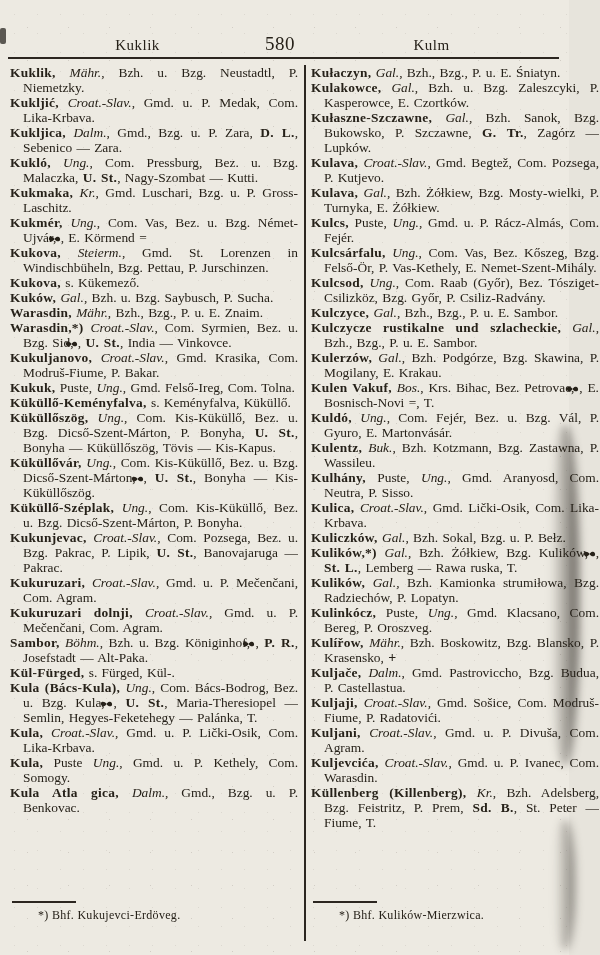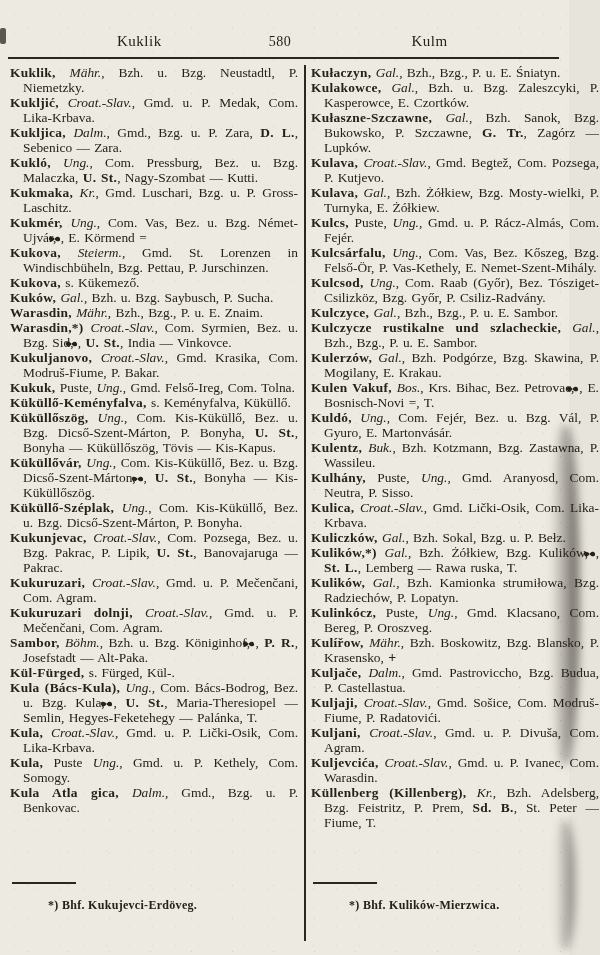--- a/index.html
+++ b/index.html
@@ -17,21 +17,21 @@
     background-size:41px 33px, 23px 19px;
     background-position:7px 11px, 3px 5px;
     color:#262119;
   }
   .running-header{
     position:absolute;top:33px;left:10px;right:10px;
     display:flex;align-items:baseline;
     font-size:15px;letter-spacing:0.5px;
   }
   .rh-left{width:280px;text-align:center;}
-  .rh-center{flex:1;text-align:center;font-size:14px;}
+  .rh-center{flex:1;text-align:center;font-size:19px;}
   .rh-right{width:280px;text-align:center;margin-left:9px;}
   .header-rule{
     position:absolute;top:57px;left:8px;right:10px;height:2px;
     background:#2c2620;
   }
   .columns{
     position:absolute;top:65px;left:10px;right:8px;bottom:8px;
     display:flex;
   }
   .column{
@@ -50,22 +50,22 @@
     text-align:justify;
     word-spacing:1px;
   }
   .entry b{letter-spacing:0.3px;}
   .glyph-horn{display:inline-block;color:#262119;}
   .glyph-horn svg{display:inline-block;vertical-align:-1px;}
   .glyph-cross{font-weight:bold;font-size:14px;}
   .footnote{padding:6px 0 20px 2px;}
   .footnote-rule{width:64px;height:2px;background:#2c2620;margin:0 0 5px 0;}
   .footnote-text{
-    margin:14px;padding-left:22px;
-    font-size:12px;font-weight:bold;letter-spacing:0.3px;
+    margin:4px;padding-left:22px;
+    font-size:12px;font-weight:normal;letter-spacing:0.3px;
   }
   
   .artifact-right{
     position:absolute;top:425px;right:-10px;width:28px;height:340px;
     background:linear-gradient(to left, rgba(30,26,21,0.65), rgba(30,26,21,0));
     filter:blur(4px);border-radius:45%;
   }
   .artifact-right-low{
     position:absolute;top:820px;right:-6px;width:20px;height:130px;
     background:linear-gradient(to left, rgba(30,26,21,0.5), rgba(30,26,21,0));

